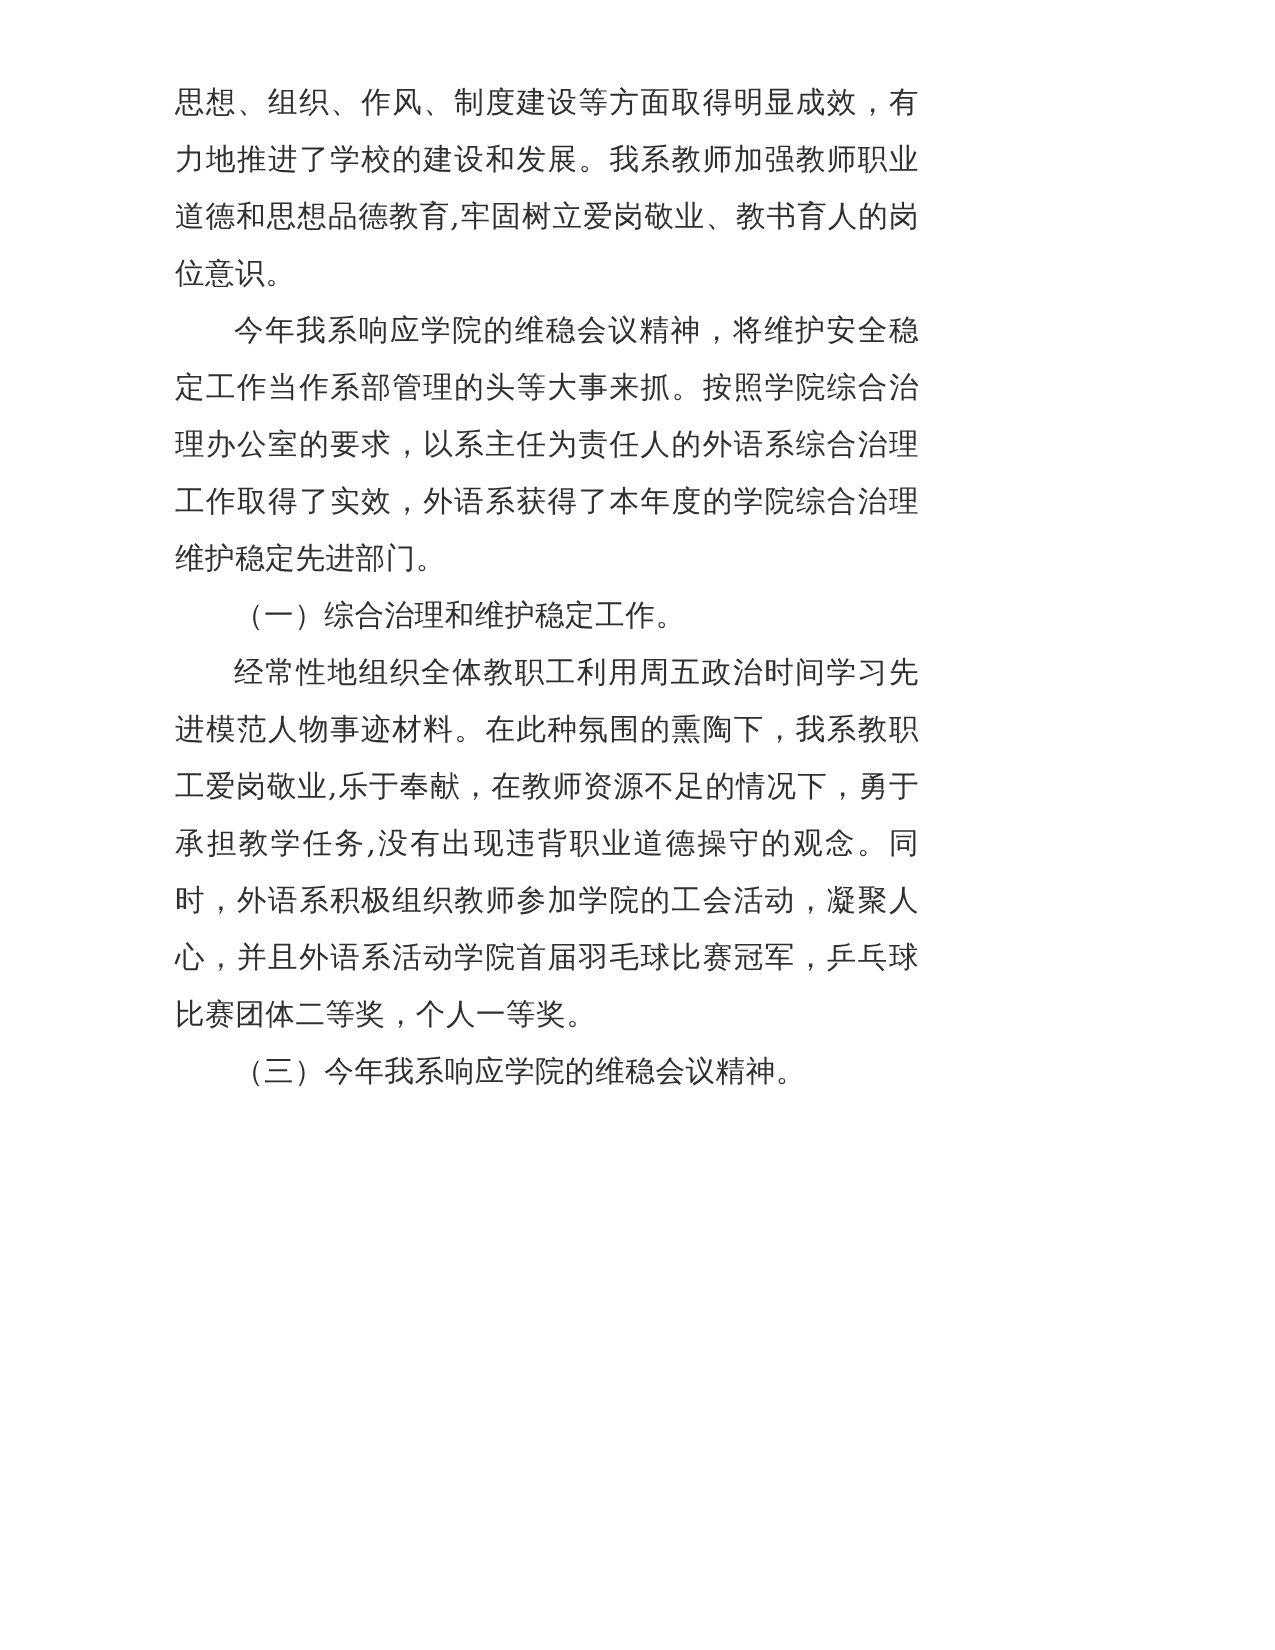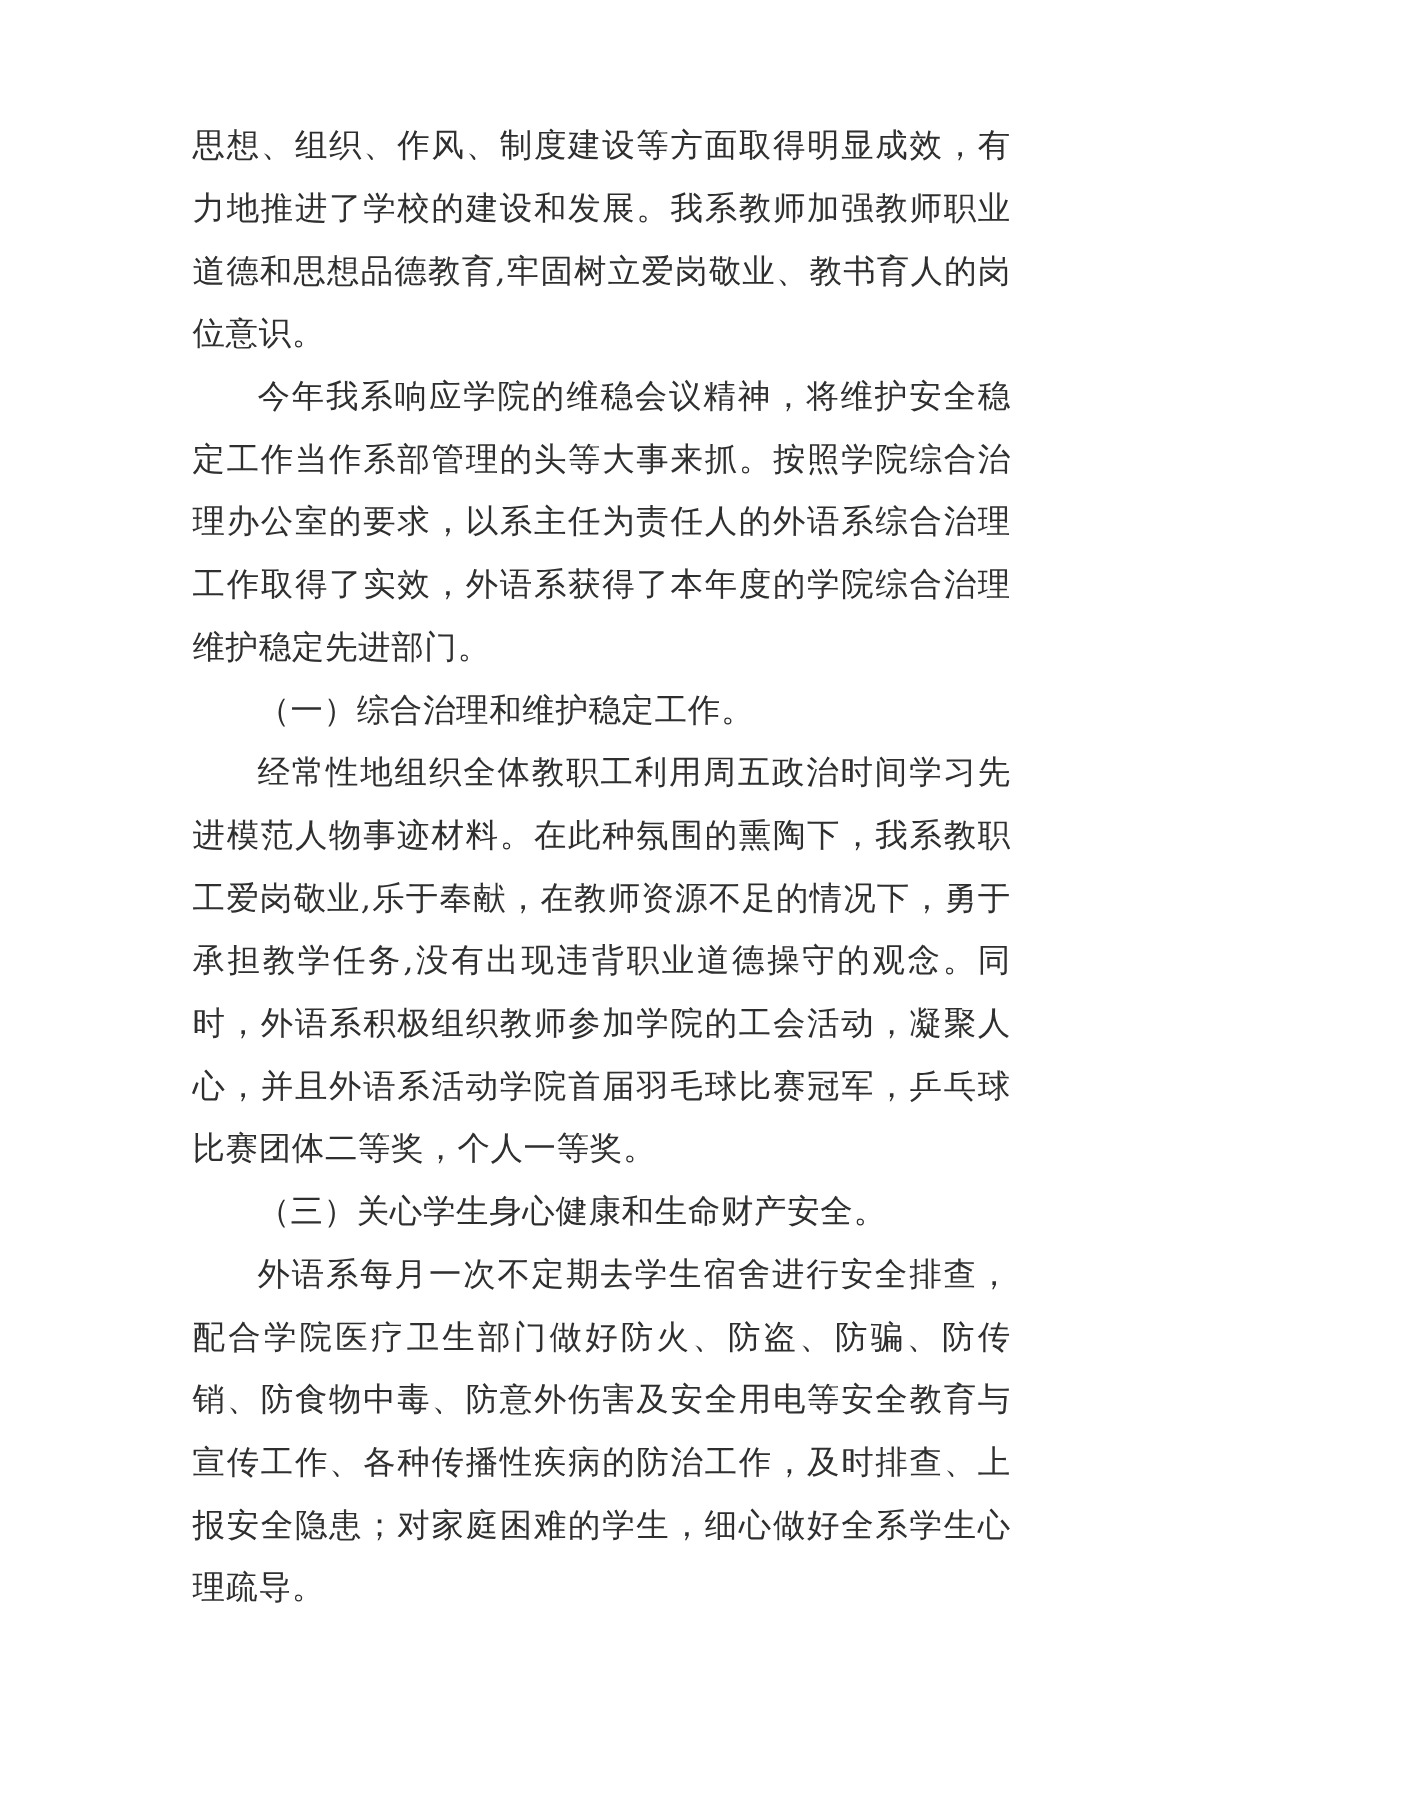--- a/index.html
+++ b/index.html
@@ -12,21 +12,21 @@
     height: 1650px;
     font-family: "DejaVu Serif", "Liberation Serif", serif;
     color: #2b2b2b;
     -webkit-font-smoothing: antialiased;
   }
   .page {
     position: relative;
     width: 1094px;
     height: 1650px;
     box-sizing: border-box;
-    padding: 104px 175px 90px 175px;
+    padding: 74px 175px 90px 175px;
     background: #ffffff;
   }
   .doc-body {
     font-size: 29.5px;
     line-height: 57px;
     letter-spacing: 0.6px;
     text-align: justify;
     text-justify: inter-ideograph;
     color: #2f2f2f;
   }
@@ -43,16 +43,15 @@
 </style>
 </head>
 <body>
 
 <div class="page">
   <div class="doc-body">
     <p class="para">思想、组织、作风、制度建设等方面取得明显成效，有力地推进了学校的建设和发展。我系教师加强教师职业道德和思想品德教育,牢固树立爱岗敬业、教书育人的岗位意识。</p>
     <p class="para indent">今年我系响应学院的维稳会议精神，将维护安全稳定工作当作系部管理的头等大事来抓。按照学院综合治理办公室的要求，以系主任为责任人的外语系综合治理工作取得了实效，外语系获得了本年度的学院综合治理维护稳定先进部门。</p>
     <p class="para indent">（一）综合治理和维护稳定工作。</p>
     <p class="para indent">经常性地组织全体教职工利用周五政治时间学习先进模范人物事迹材料。在此种氛围的熏陶下，我系教职工爱岗敬业,乐于奉献，在教师资源不足的情况下，勇于承担教学任务,没有出现违背职业道德操守的观念。同时，外语系积极组织教师参加学院的工会活动，凝聚人心，并且外语系活动学院首届羽毛球比赛冠军，乒乓球比赛团体二等奖，个人一等奖。</p>
-    <p class="para indent">（三）关心学生身心健康和生命财产安全。</p>
-    <p class="para indent">外语系每月一次不定期去学生宿舍进行安全排查，配合学院医疗卫生部门做好防火、防盗、防骗、防传销、防食物中毒、防意外伤害及安全用电等安全教育与宣传工作、各种传播性疾病的防治工作，及时排查、上报安全隐患；对家庭困难的学生，细心做好全系学生心理疏导。</p>
+    <p class="para indent">（三）今年我系响应学院的维稳会议精神。</p>
   </div>
 </div>
 
 </body></html>

